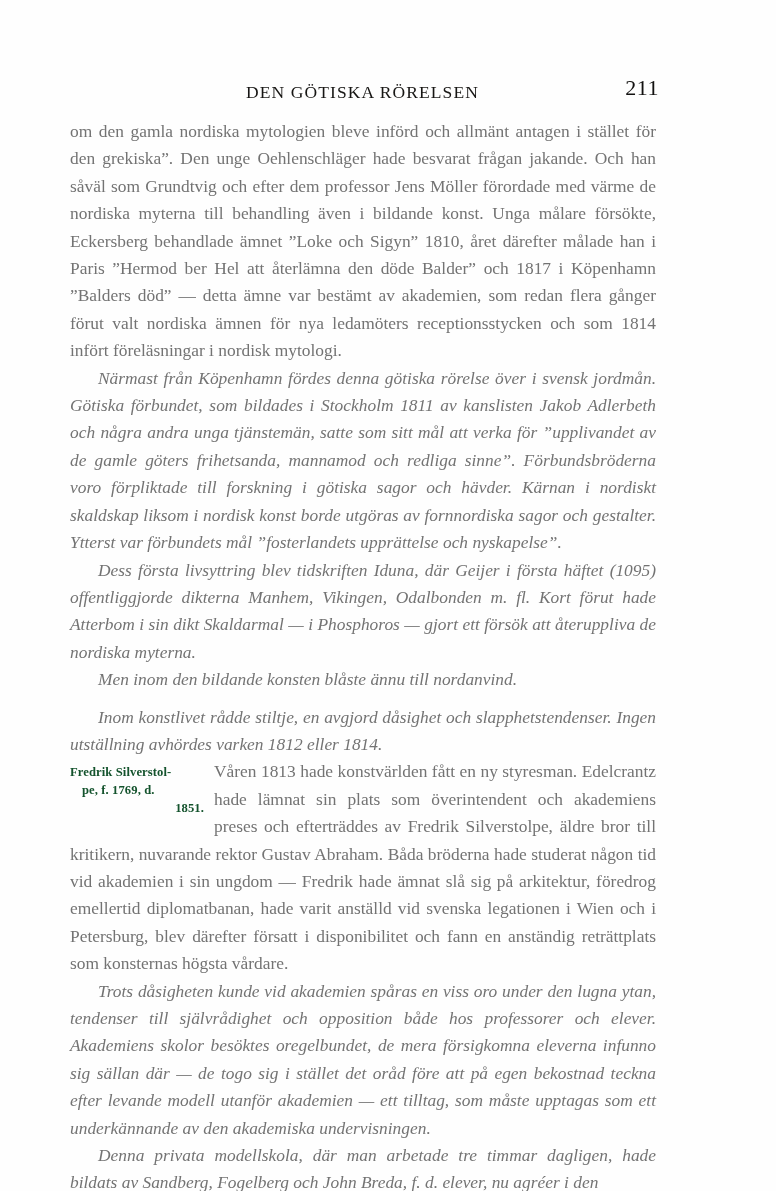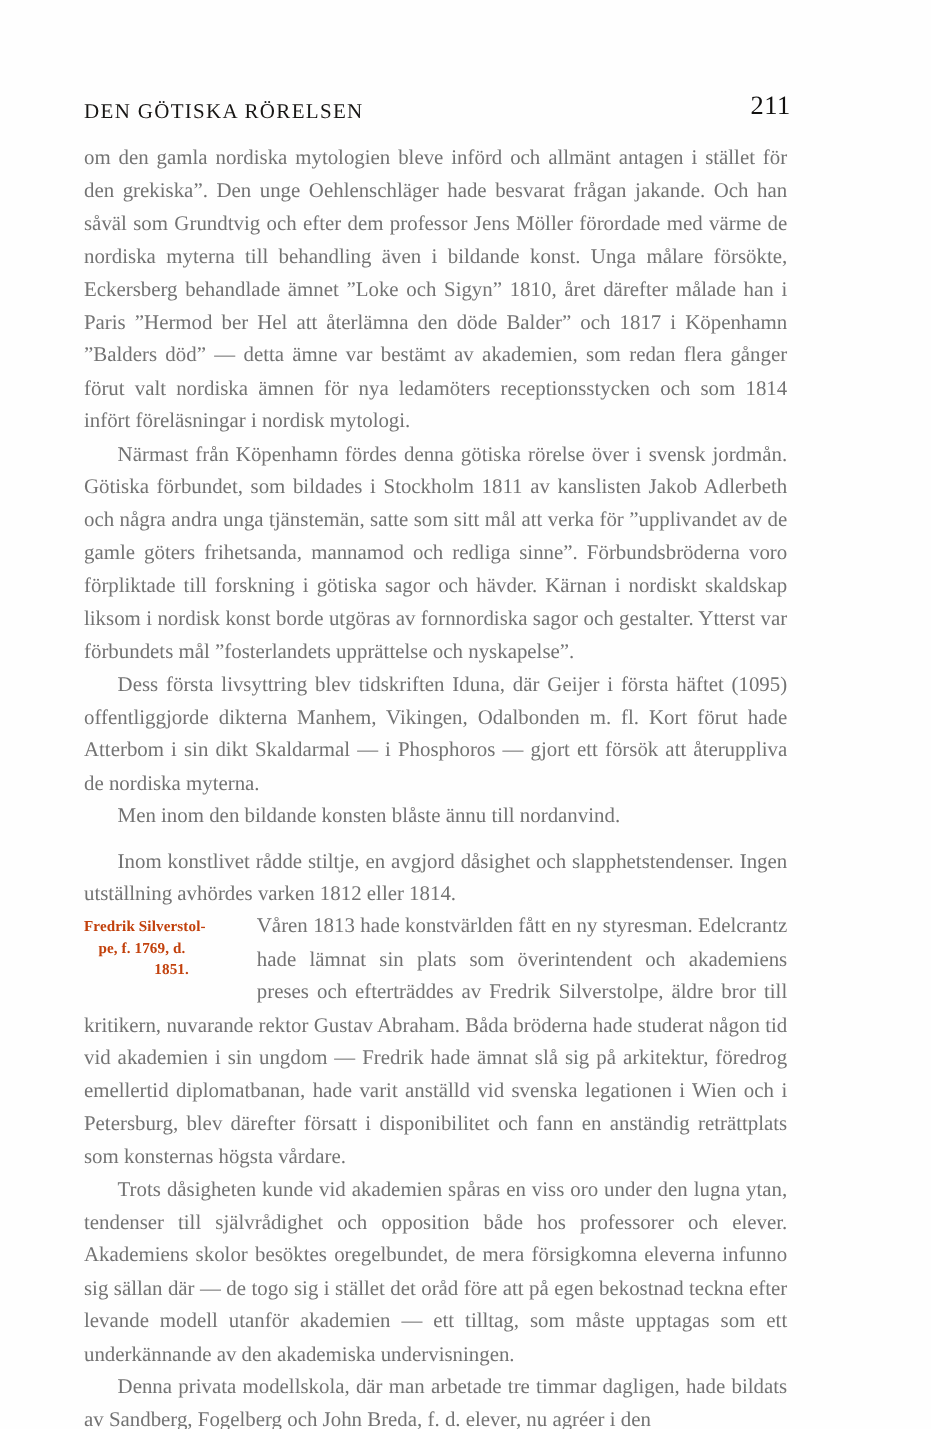--- a/index.html
+++ b/index.html
@@ -31,20 +31,21 @@
     left: 70px;
     top: 82px;
     width: 585px;
     height: 28px;
   }
   .runhead-title {
     position: absolute;
     left: 0;
     top: 0;
     width: 585px;
+    text-align: center;
     font-size: 17.5px;
     letter-spacing: 1.1px;
     color: #17161４;
     color: #171614;
     white-space: nowrap;
   }
   .runhead-pageno {
     position: absolute;
     right: -4px;
     top: -7px;
@@ -67,43 +68,44 @@
     text-align: justify;
     text-justify: inter-word;
     font-size: 17.4px;
     line-height: 27.4px;
     color: #737373;
     -webkit-hyphens: none;
     hyphens: none;
   }
   p.para.indent {
     text-indent: 28px;
+    font-style: italic;
   }
   p.para.gap-before {
     margin-top: 10px;
   }
 
   
   .marginal-note {
     float: left;
     width: 134px;
     margin: 6px 10px 0 0;
     font-size: 12.6px;
     line-height: 17.6px;
     font-weight: bold;
     text-align: justify;
-    color: #c2410c;
+    color: #14532d;
     letter-spacing: 0.1px;
   }
   .marginal-note .mn-line {
     display: block;
   }
   .marginal-note .mn-line.l1 { text-align: justify; }
   .marginal-note .mn-line.l2 { text-align: justify; padding-left: 12px; }
-  .marginal-note .mn-line.l3 { text-align: center; padding-left: 12px; }
+  .marginal-note .mn-line.l3 { text-align: right; padding-left: 12px; }
 
   
   .mn-just {
     display: flex;
     justify-content: space-between;
   }
 
   .clearfix::after {
     content: "";
     display: block;

